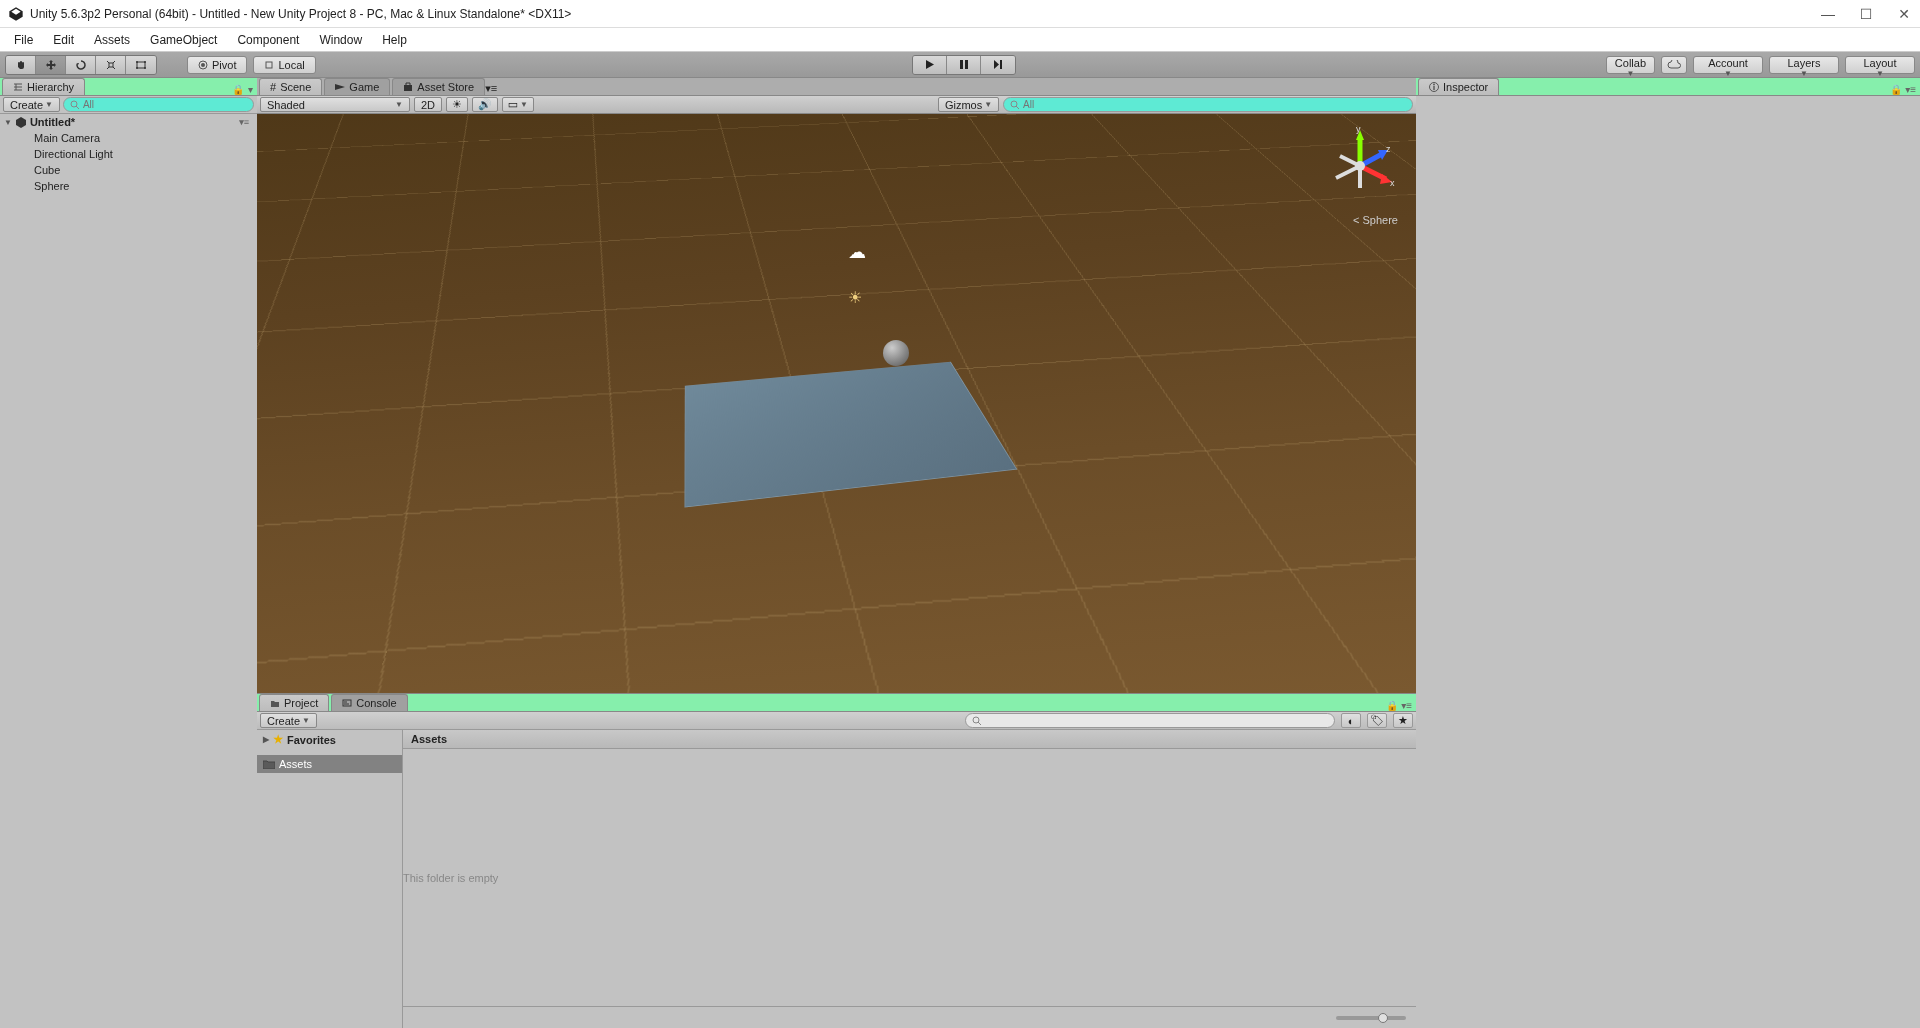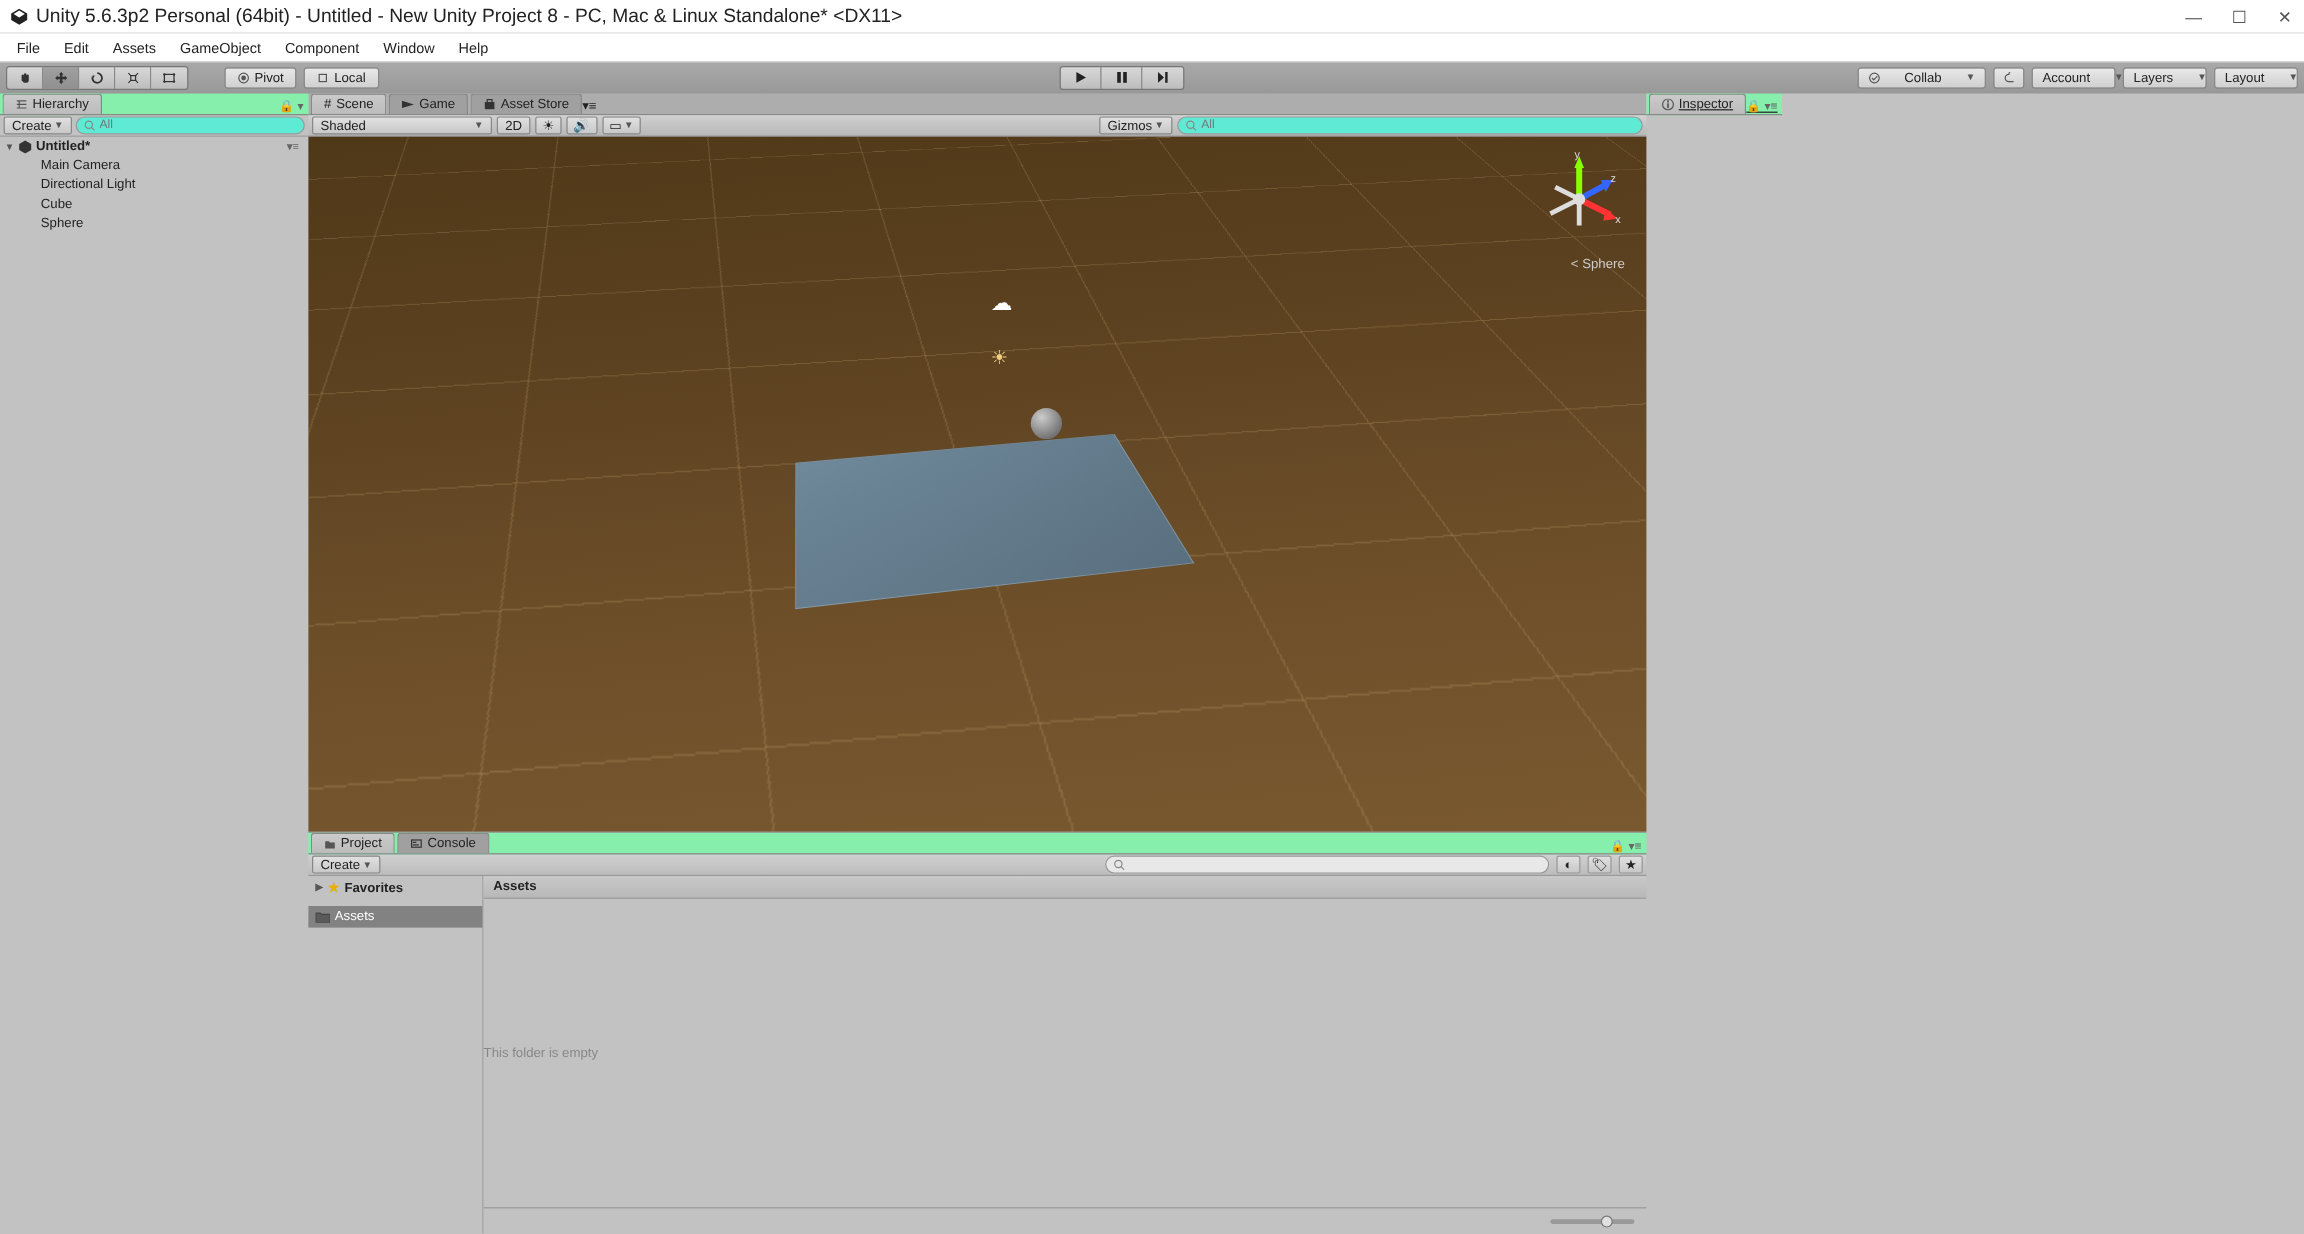--- a/index.html
+++ b/index.html
@@ -1,48 +1,48 @@
 <!DOCTYPE html>
 <html><head>
 <meta charset="utf-8">
 <style>
 * { margin: 0; padding: 0; box-sizing: border-box; font-family: Arial, sans-serif; font-size: 11px; }
 body { background: #c2c2c2; width: 1920px; height: 1028px; overflow: hidden; color: #222; }
 
 
 .titlebar { height: 28px; background: #fff; display: flex; align-items: center; padding: 0 8px; border-bottom: 1px solid #ddd; }
 .titlebar .logo { width: 16px; height: 16px; margin-right: 6px; }
-.titlebar .title { flex: 1; color: #222; font-size: 16px; }
+.titlebar .title { flex: 1; color: #222; font-size: 12px; }
 .titlebar .winbtns { display: flex; gap: 22px; }
 .titlebar .winbtn { width: 16px; height: 16px; display: flex; align-items: center; justify-content: center; cursor: pointer; font-size: 14px; color: #555; }
 
 
 .menubar { height: 24px; background: #fff; display: flex; align-items: center; padding: 0 4px; border-bottom: 1px solid #ccc; }
 .menubar .menuitem { padding: 4px 10px; cursor: pointer; font-size: 12px; }
 
 
 .toolbar { height: 26px; background: linear-gradient(#a9a9a9, #999); border-bottom: 1px solid #888; display: flex; align-items: center; padding: 0 5px; }
 .toolbtn-group { display: flex; border: 1px solid #777; border-radius: 3px; overflow: hidden; margin-right: 10px; }
 .toolbtn { width: 30px; height: 18px; background: linear-gradient(#d8d8d8,#bdbdbd); border-right: 1px solid #888; display: flex; align-items: center; justify-content: center; cursor: pointer; }
 .toolbtn:last-child { border-right: none; }
 .toolbtn.active { background: linear-gradient(#a0a0a0,#909090); }
 .tool-labelbtn { height: 18px; padding: 0 10px; background: linear-gradient(#e8e8e8,#d0d0d0); border: 1px solid #888; border-radius: 3px; display: flex; align-items: center; gap: 4px; cursor: pointer; margin-right: 6px; }
 .toolbar-spacer { flex: 1; }
 .playgroup { display: flex; border: 1px solid #777; border-radius: 3px; overflow: hidden; }
 .playbtn { width: 34px; height: 18px; background: linear-gradient(#d8d8d8,#bdbdbd); display: flex; align-items: center; justify-content: center; cursor: pointer; border-right: 1px solid #888; }
 .playbtn:last-child { border-right: none; }
 .right-btns { display: flex; gap: 6px; }
-.dropbtn { height: 18px; padding: 0 8px; background: linear-gradient(#e8e8e8,#d0d0d0); border: 1px solid #888; border-radius: 3px; display: flex; align-items: center; gap: 20px; cursor: pointer; }
+.dropbtn { height: 18px; padding: 0 8px; background: linear-gradient(#e8e8e8,#d0d0d0); border: 1px solid #888; border-radius: 3px; display: flex; align-items: center; gap: 0; cursor: pointer; flex-direction: column; }
 .cloudbtn { width: 26px; }
 
 
 .main { display: flex; height: calc(1028px - 28px - 24px - 26px); }
 .left-col { width: 257px; display: flex; flex-direction: column; }
 .center-col { flex: 1; display: flex; flex-direction: column; }
-.right-col { width: 548px; display: flex; flex-direction: row; text-decoration: underline; }
+.right-col { width: 504px; display: flex; flex-direction: column; }
 
 
 .panel-tabrow { height: 18px; background: #86efac; display: flex; align-items: flex-end; border-bottom: 1px solid #888; position: relative; }
 .panel-tab { height: 17px; padding: 0 10px; background: linear-gradient(#cacaca,#bcbcbc); border: 1px solid #888; border-bottom: none; border-radius: 3px 3px 0 0; display: flex; align-items: center; gap: 4px; cursor: pointer; margin-left: 2px; font-weight: normal; }
 .panel-tab.inactive { background: #a0a0a0; }
 .panel-tabrow .tabextra { margin-left: auto; margin-right: 4px; color: #666; font-size: 10px; }
 
 
 .hier-toolbar { height: 18px; display: flex; align-items: center; background: #c2c2c2; border-bottom: 1px solid #999; padding: 0 3px; gap: 3px; }
 .small-drop { height: 15px; padding: 0 6px; background: linear-gradient(#e0e0e0,#c8c8c8); border: 1px solid #888; border-radius: 2px; display: flex; align-items: center; gap: 2px; cursor: pointer; font-size: 10px; }

